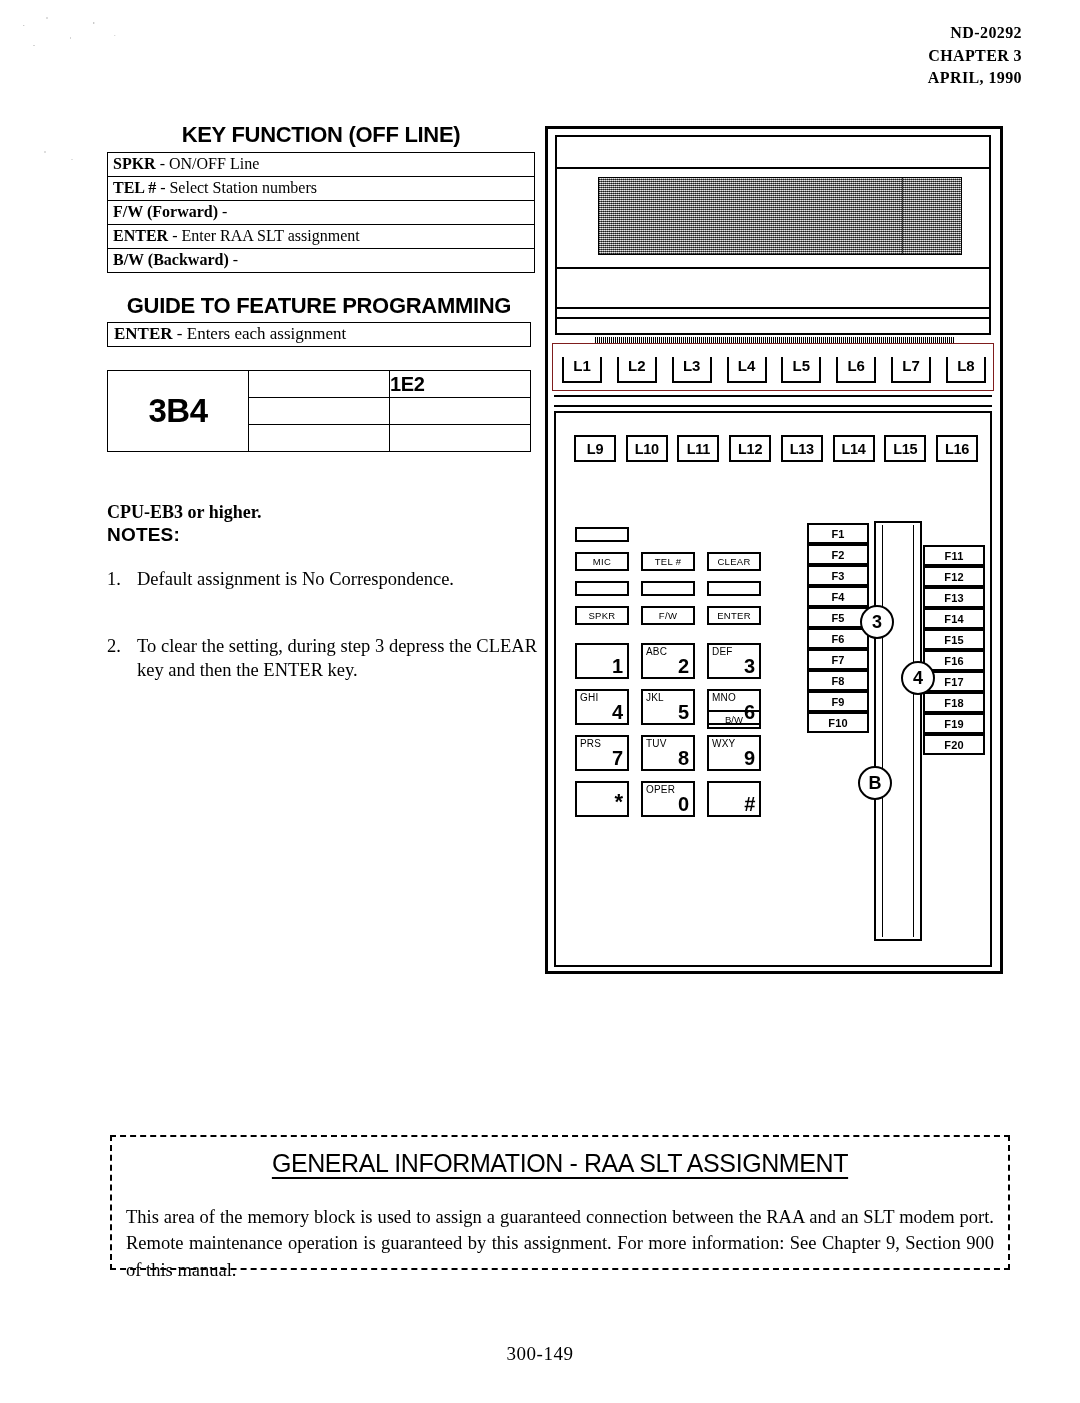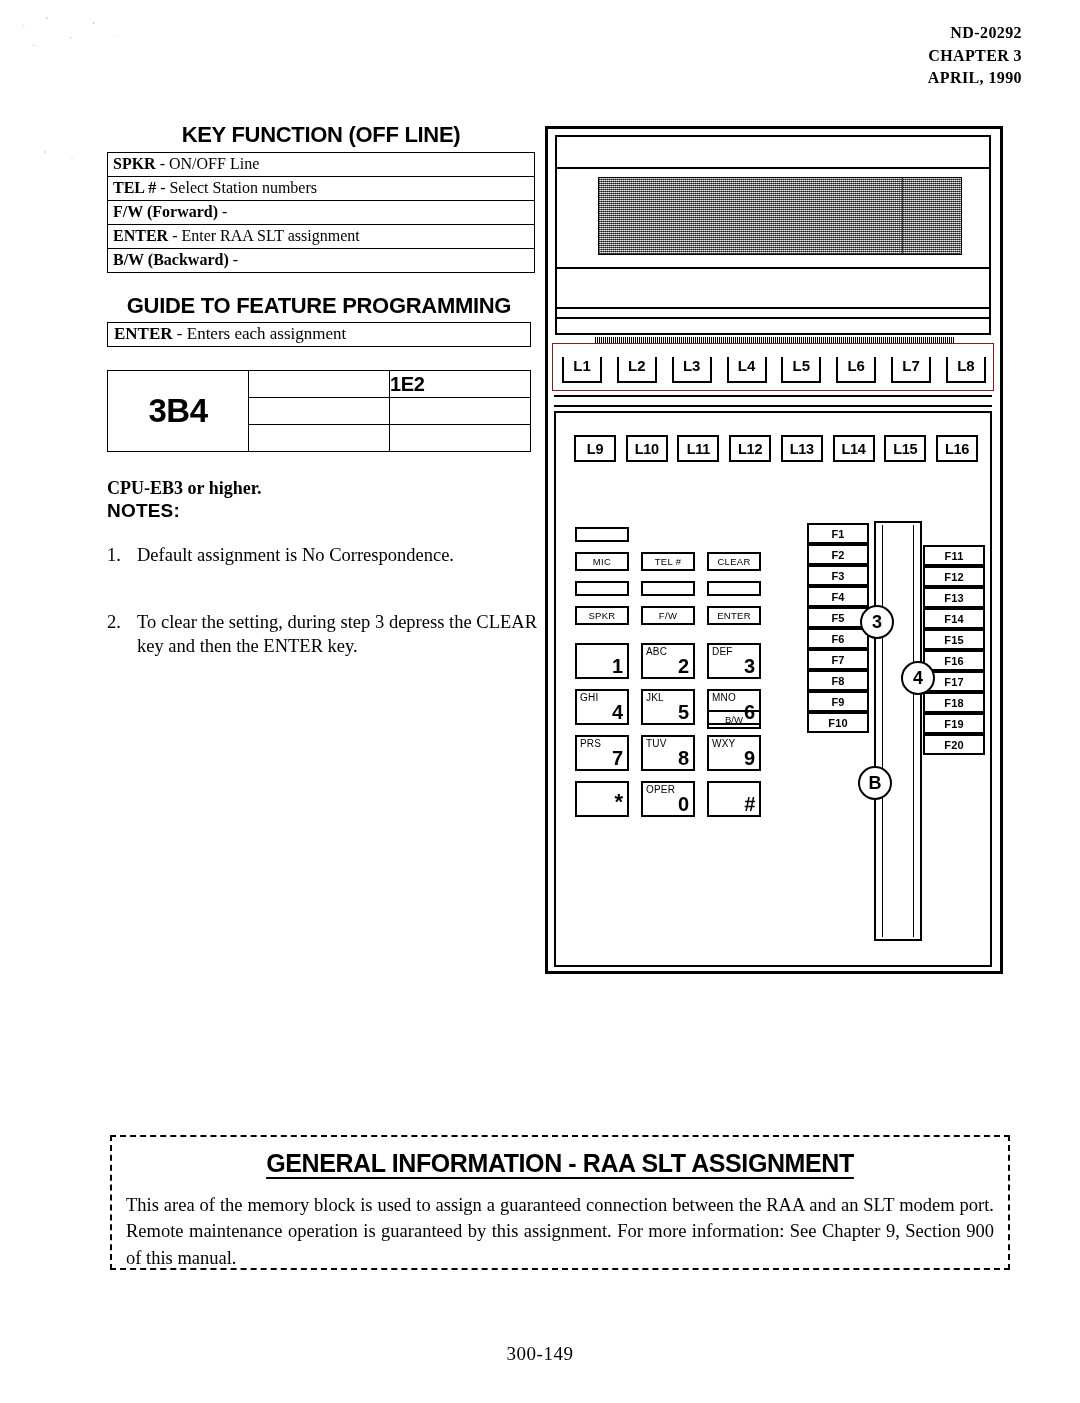--- a/index.html
+++ b/index.html
@@ -125,20 +125,21 @@
     position: absolute;
     left: 107px;
     top: 478px;
     width: 430px;
   }
   #cpu-line {
     font-family: "Liberation Serif", serif;
     font-weight: bold;
     font-size: 18px;
     margin-bottom: 1px;
+    margin-top: 24px;
   }
   #notes-label {
     font-family: "Liberation Sans", sans-serif;
     font-weight: bold;
     font-size: 19px;
     letter-spacing: 0.2px;
     margin-bottom: 22px;
   }
   .note-row {
     display: flex;
@@ -438,27 +439,27 @@
     left: 110px;
     top: 1135px;
     width: 900px;
     height: 135px;
     border: 2px dashed #000;
     box-sizing: border-box;
     padding: 12px 14px 10px 14px;
   }
   #geninfo-title {
     font-family: "Liberation Sans", sans-serif;
-    font-weight: bold;
+    font-weight: normal;
     font-size: 25px;
     text-align: center;
     letter-spacing: -0.4px;
     text-decoration: underline;
     text-underline-offset: 5px;
-    margin-bottom: 14px;
+    margin-bottom: 26px;
   }
   #geninfo-body {
     font-family: "Liberation Serif", serif;
     font-size: 18.5px;
     line-height: 1.42;
     text-align: justify;
   }
 
   
   #page-number {

